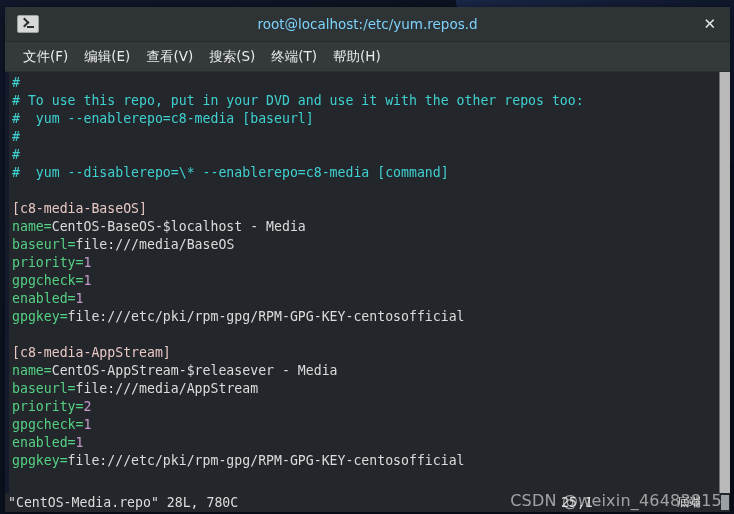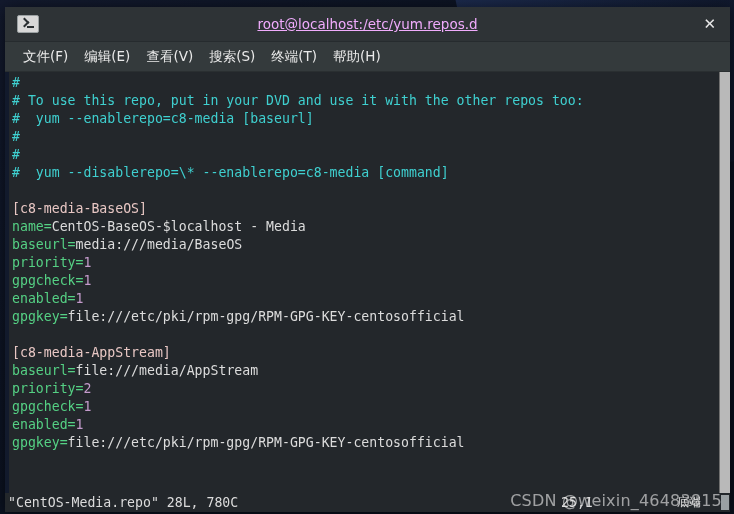--- a/index.html
+++ b/index.html
@@ -76,25 +76,24 @@
     content: "";
     position: absolute;
     left: 9px; bottom: 4px;
     width: 7px; height: 2px;
     background: #2a2f32;
   }
   #win-title {
     position: absolute;
     left: 0; right: 0;
     text-align: center;
-    color: #f0abfc;
+    color: #7dd3fc;
     font-size: 13.5px;
     font-family: "DejaVu Sans", sans-serif;
     pointer-events: none;
-    text-decoration: underline;
   }
   #close-btn {
     margin-left: auto;
     margin-right: 14px;
     color: #e8e8e8;
     font-size: 15px;
     line-height: 1;
     cursor: pointer;
     z-index: 2;
     font-family: "DejaVu Sans", sans-serif;
@@ -225,27 +224,28 @@
 
     <div class="line"><span class="c-comment">#</span></div>
         <div class="line"><span class="c-comment"># To use this repo, put in your DVD and use it with the other repos too:</span></div>
         <div class="line"><span class="c-comment">#  yum --enablerepo=c8-media [baseurl]</span></div>
         <div class="line"><span class="c-comment">#</span></div>
         <div class="line"><span class="c-comment">#</span></div>
         <div class="line"><span class="c-comment">#  yum --disablerepo=\* --enablerepo=c8-media [command]</span></div>
         <div class="line">&nbsp;</div>
         <div class="line"><span class="c-section">[c8-media-BaseOS]</span></div>
         <div class="line"><span class="c-key">name=</span><span class="c-val">CentOS-BaseOS-$localhost - Media</span></div>
-        <div class="line"><span class="c-key">baseurl=</span><span class="c-val">media:///media/BaseOS</span></div>
+        <div class="line"><span class="c-key">baseurl=</span><span class="c-val">file:///media/BaseOS</span></div>
         <div class="line"><span class="c-key">priority=</span><span class="c-num">1</span></div>
         <div class="line"><span class="c-key">gpgcheck=</span><span class="c-num">1</span></div>
         <div class="line"><span class="c-key">enabled=</span><span class="c-num">1</span></div>
         <div class="line"><span class="c-key">gpgkey=</span><span class="c-val">file:///etc/pki/rpm-gpg/RPM-GPG-KEY-centosofficial</span></div>
         <div class="line">&nbsp;</div>
         <div class="line"><span class="c-section">[c8-media-AppStream]</span></div>
+        <div class="line"><span class="c-key">name=</span><span class="c-val">CentOS-AppStream-$releasever - Media</span></div>
         <div class="line"><span class="c-key">baseurl=</span><span class="c-val">file:///media/AppStream</span></div>
         <div class="line"><span class="c-key">priority=</span><span class="c-num">2</span></div>
         <div class="line"><span class="c-key">gpgcheck=</span><span class="c-num">1</span></div>
         <div class="line"><span class="c-key">enabled=</span><span class="c-num">1</span></div>
         <div class="line"><span class="c-key">gpgkey=</span><span class="c-val">file:///etc/pki/rpm-gpg/RPM-GPG-KEY-centosofficial</span></div>
       </div>
 
     <div id="scrollbar"></div>
 
     <div id="statusline">

